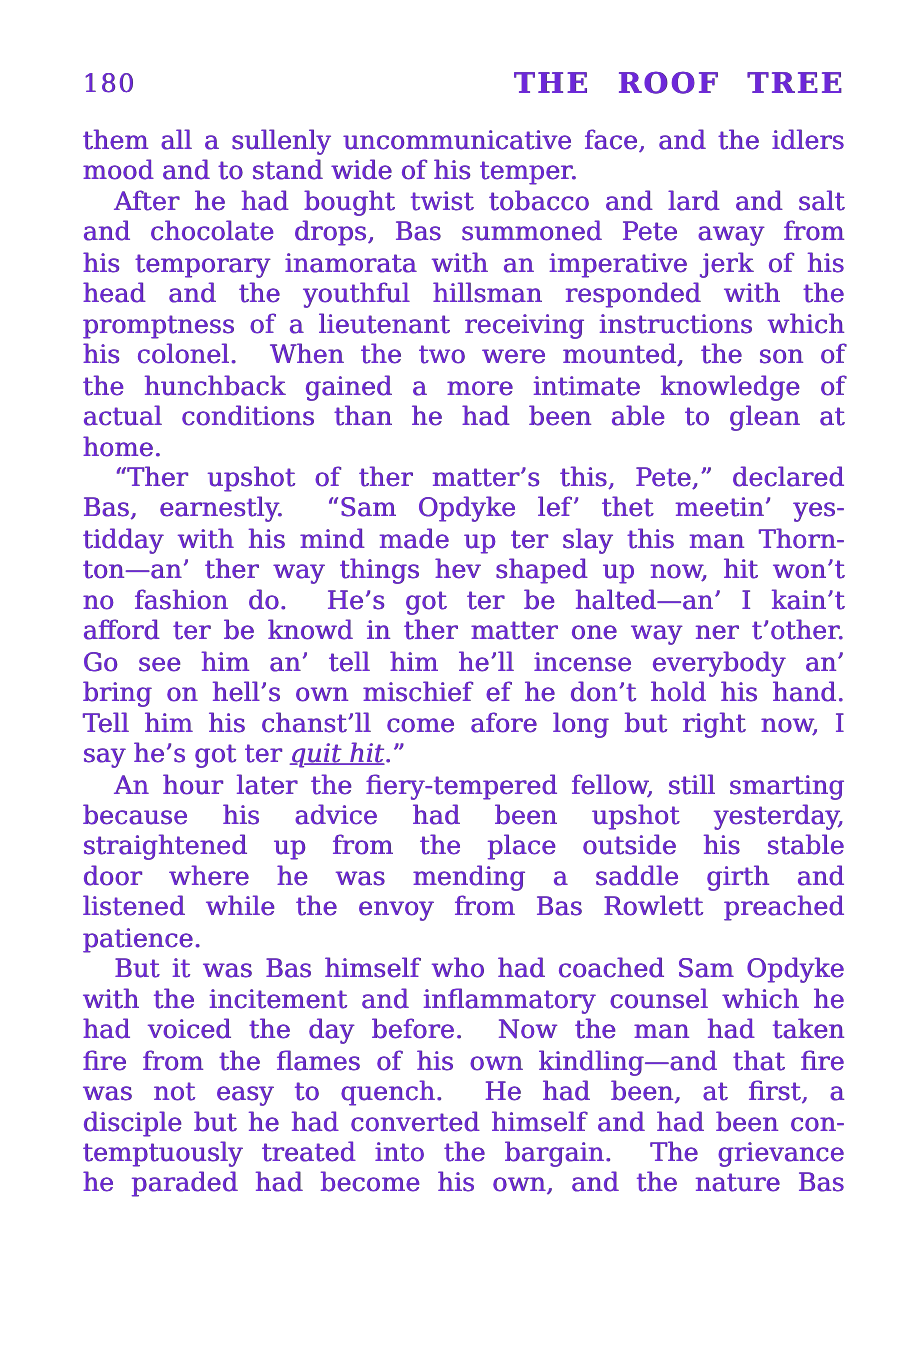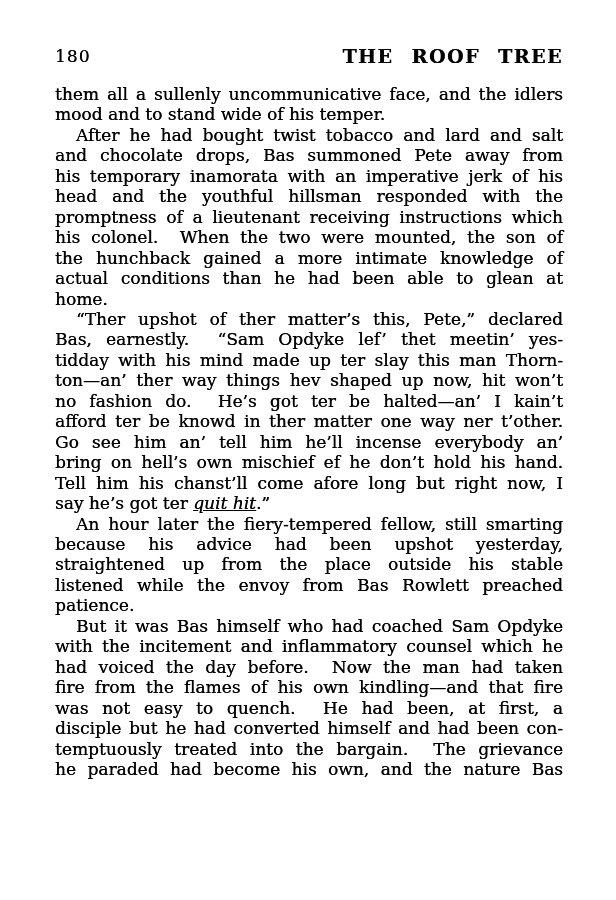--- a/index.html
+++ b/index.html
@@ -5,21 +5,21 @@
   html, body {
     margin: 0;
     padding: 0;
     background: #ffffff;
   }
   .book-page {
     position: relative;
     width: 616px;
     height: 900px;
     background: #ffffff;
-    color: #000000;
+    color: #6d28d9;
     font-family: "DejaVu Serif", serif;
     overflow: hidden;
   }
   .page-header {
     position: absolute;
     top: 45px;
     left: 55px;
     width: 508px;
     height: 22px;
   }
@@ -106,20 +106,21 @@
         <div class="text-line">afford ter be knowd in ther matter one way ner t’other.</div>
         <div class="text-line">Go see him an’ tell him he’ll incense everybody an’</div>
         <div class="text-line">bring on hell’s own mischief ef he don’t hold his hand.</div>
         <div class="text-line">Tell him his chanst’ll come afore long but right now, I</div>
         <div class="text-line flush">say he’s got ter <i>quit hit</i>.”</div>
       </div>
       <div class="paragraph">
         <div class="text-line indent">An hour later the fiery-tempered fellow, still smarting</div>
         <div class="text-line">because his advice had been upshot yesterday,</div>
         <div class="text-line">straightened up from the place outside his stable</div>
+        <div class="text-line">door where he was mending a saddle girth and</div>
         <div class="text-line">listened while the envoy from Bas Rowlett preached</div>
         <div class="text-line flush">patience.</div>
       </div>
       <div class="paragraph">
         <div class="text-line indent">But it was Bas himself who had coached Sam Opdyke</div>
         <div class="text-line">with the incitement and inflammatory counsel which he</div>
         <div class="text-line">had voiced the day before.&nbsp; Now the man had taken</div>
         <div class="text-line">fire from the flames of his own kindling—and that fire</div>
         <div class="text-line">was not easy to quench.&nbsp; He had been, at first, a</div>
         <div class="text-line">disciple but he had converted himself and had been con-</div>

